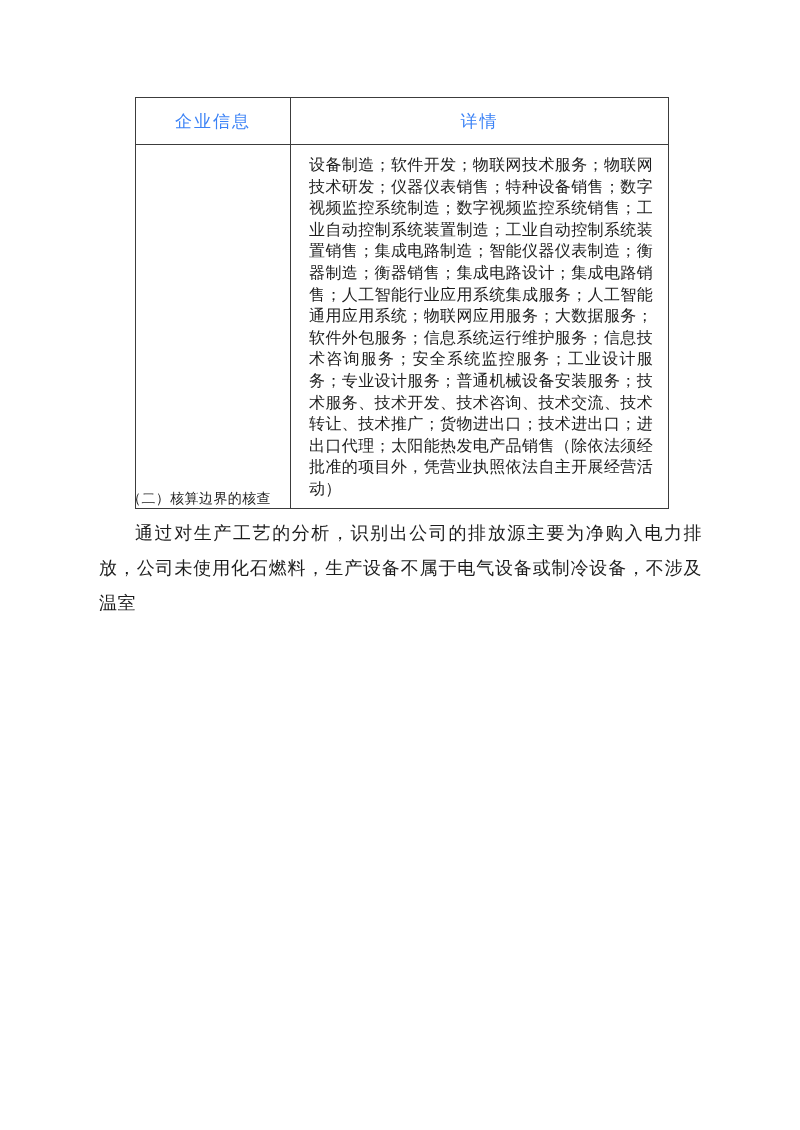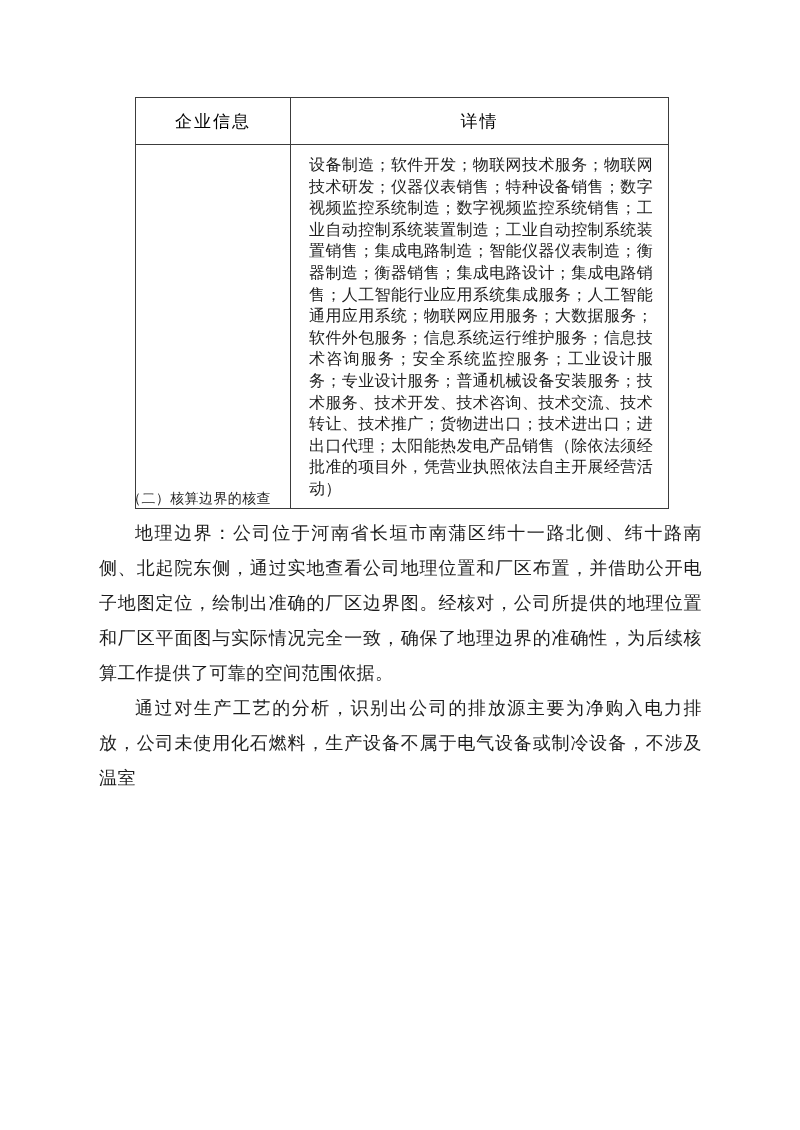--- a/index.html
+++ b/index.html
@@ -29,21 +29,21 @@
   .info-table td {
     border: 1px solid #3c3c3c;
     vertical-align: middle;
   }
   .info-table th {
     height: 44px;
     font-size: 17px;
     font-weight: normal;
     letter-spacing: 2px;
     text-align: center;
-    color: #000000;
+    color: #3b82f6;
   }
   .col-label { width: 155px; }
   .label-cell {
     vertical-align: top;
   }
   .detail-cell {
     vertical-align: top;
     padding: 9px 15px 8px 18px;
     font-size: 16px;
     line-height: 21.6px;
@@ -90,17 +90,16 @@
     <tbody>
       <tr>
         <td class="label-cell"></td>
         <td class="detail-cell">设备制造；软件开发；物联网技术服务；物联网技术研发；仪器仪表销售；特种设备销售；数字视频监控系统制造；数字视频监控系统销售；工业自动控制系统装置制造；工业自动控制系统装置销售；集成电路制造；智能仪器仪表制造；衡器制造；衡器销售；集成电路设计；集成电路销售；人工智能行业应用系统集成服务；人工智能通用应用系统；物联网应用服务；大数据服务；软件外包服务；信息系统运行维护服务；信息技术咨询服务；安全系统监控服务；工业设计服务；专业设计服务；普通机械设备安装服务；技术服务、技术开发、技术咨询、技术交流、技术转让、技术推广；货物进出口；技术进出口；进出口代理；太阳能热发电产品销售（除依法须经批准的项目外，凭营业执照依法自主开展经营活动）</td>
       </tr>
     </tbody>
   </table>
 
   <div class="content">
     <p class="section-heading">（二）核算边界的核查</p>
-    <p class="para">地理边界：公司位于河南省长垣市南蒲区纬十一路北侧、纬十路南侧、北起院东侧，通过实地查看公司地理位置和厂区布置，并借助公开电子地图定位，绘制出准确的厂区边界图。经核对，公司所提供的地理位置和厂区平面图与实际情况完全一致，确保了地理边界的准确性，为后续核算工作提供了可靠的空间范围依据。</p>
     <p class="para">通过对生产工艺的分析，识别出公司的排放源主要为净购入电力排放，公司未使用化石燃料，生产设备不属于电气设备或制冷设备，不涉及温室</p>
   </div>
 
 </div>
 
 </body></html>

